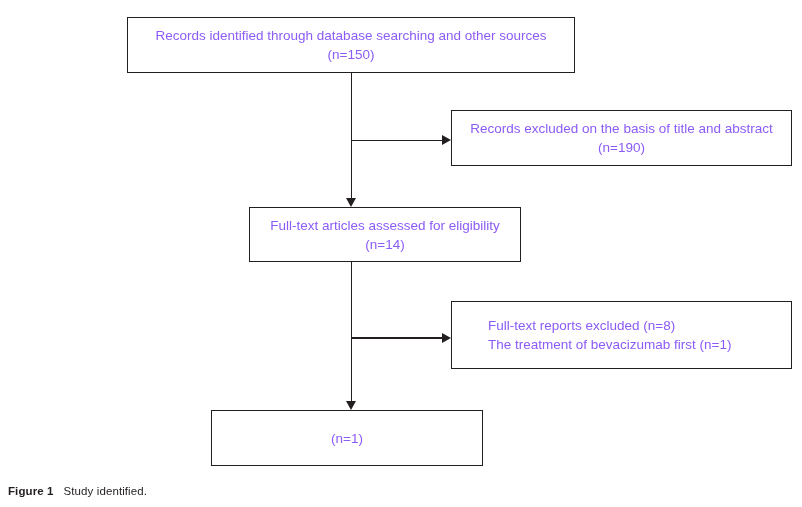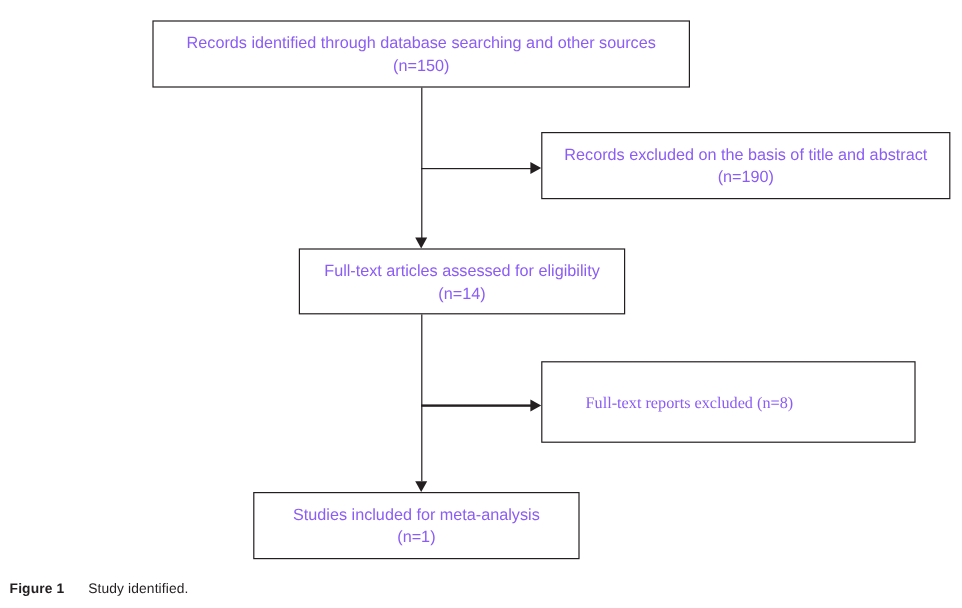--- a/index.html
+++ b/index.html
@@ -26,21 +26,21 @@
     line-height: 19px;
   }
   .node.centered { align-items: center; text-align: center; }
   .node.left-aligned { align-items: flex-start; text-align: left; padding-left: 36px; }
   .node .line { white-space: nowrap; }
 
   
   .node-identified        { left: 127px; top: 17px;  width: 448px; height: 56px; }
   .node-excluded-abstract { left: 451px; top: 110px; width: 341px; height: 56px; }
   .node-assessed          { left: 211px; top: 207px; width: 272px; height: 55px; margin-left: 38px; }
-  .node-excluded-fulltext { left: 451px; top: 301px; width: 312px; height: 68px; font-family: Liberation Serif, serif; }
+  .node-excluded-fulltext { left: 451px; top: 301px; width: 341px; height: 68px; }
   .node-included          { left: 211px; top: 410px; width: 272px; height: 56px; }
 
   .vline, .hline { position: absolute; background: #231f20; }
   .vline { width: 1.5px; }
   .hline { height: 1.5px; }
 
   .vline-1 { left: 350.5px; top: 73px;  height: 126px; }
   .vline-2 { left: 350.5px; top: 262px; height: 139px; }
   .hline-1 { left: 351px;   top: 139.5px; width: 92px; }
   .hline-2 { left: 351px;   top: 337px;   width: 92px; }
@@ -66,21 +66,21 @@
   .arrow-right-2 { left: 442px; top: 332.5px; }
 
   .caption {
     position: absolute;
     left: 8px;
     top: 485px;
     font-size: 11.5px;
     color: #231f20;
     letter-spacing: 0.1px;
   }
-  .caption .caption-label { font-weight: bold; margin-right: 20px; }
+  .caption .caption-label { font-weight: bold; margin-right: 10px; }
 </style>
 </head>
 <body>
 
 <div class="canvas">
 
   <div class="node centered node-identified">
     <div class="line">Records identified through database searching and other sources</div>
     <div class="line">(n=150)</div>
   </div>
@@ -102,24 +102,24 @@
   </div>
 
   <div class="vline vline-2"></div>
   <div class="arrow-down arrow-down-2"></div>
 
   <div class="hline hline-2"></div>
   <div class="arrow-right arrow-right-2"></div>
 
   <div class="node left-aligned node-excluded-fulltext">
     <div class="line">Full-text reports excluded (n=8)</div>
+    <div class="line">The treatment of bevacizumab first (n=1)</div>
   </div>
 
   <div class="node centered node-included">
-    <div class="line">Studies included for meta-analysis</div>
     <div class="line">(n=1)</div>
   </div>
 
   <div class="caption">
     <span class="caption-label">Figure 1</span><span>Study identified.</span>
   </div>
 
 </div>
 
 </body></html>

